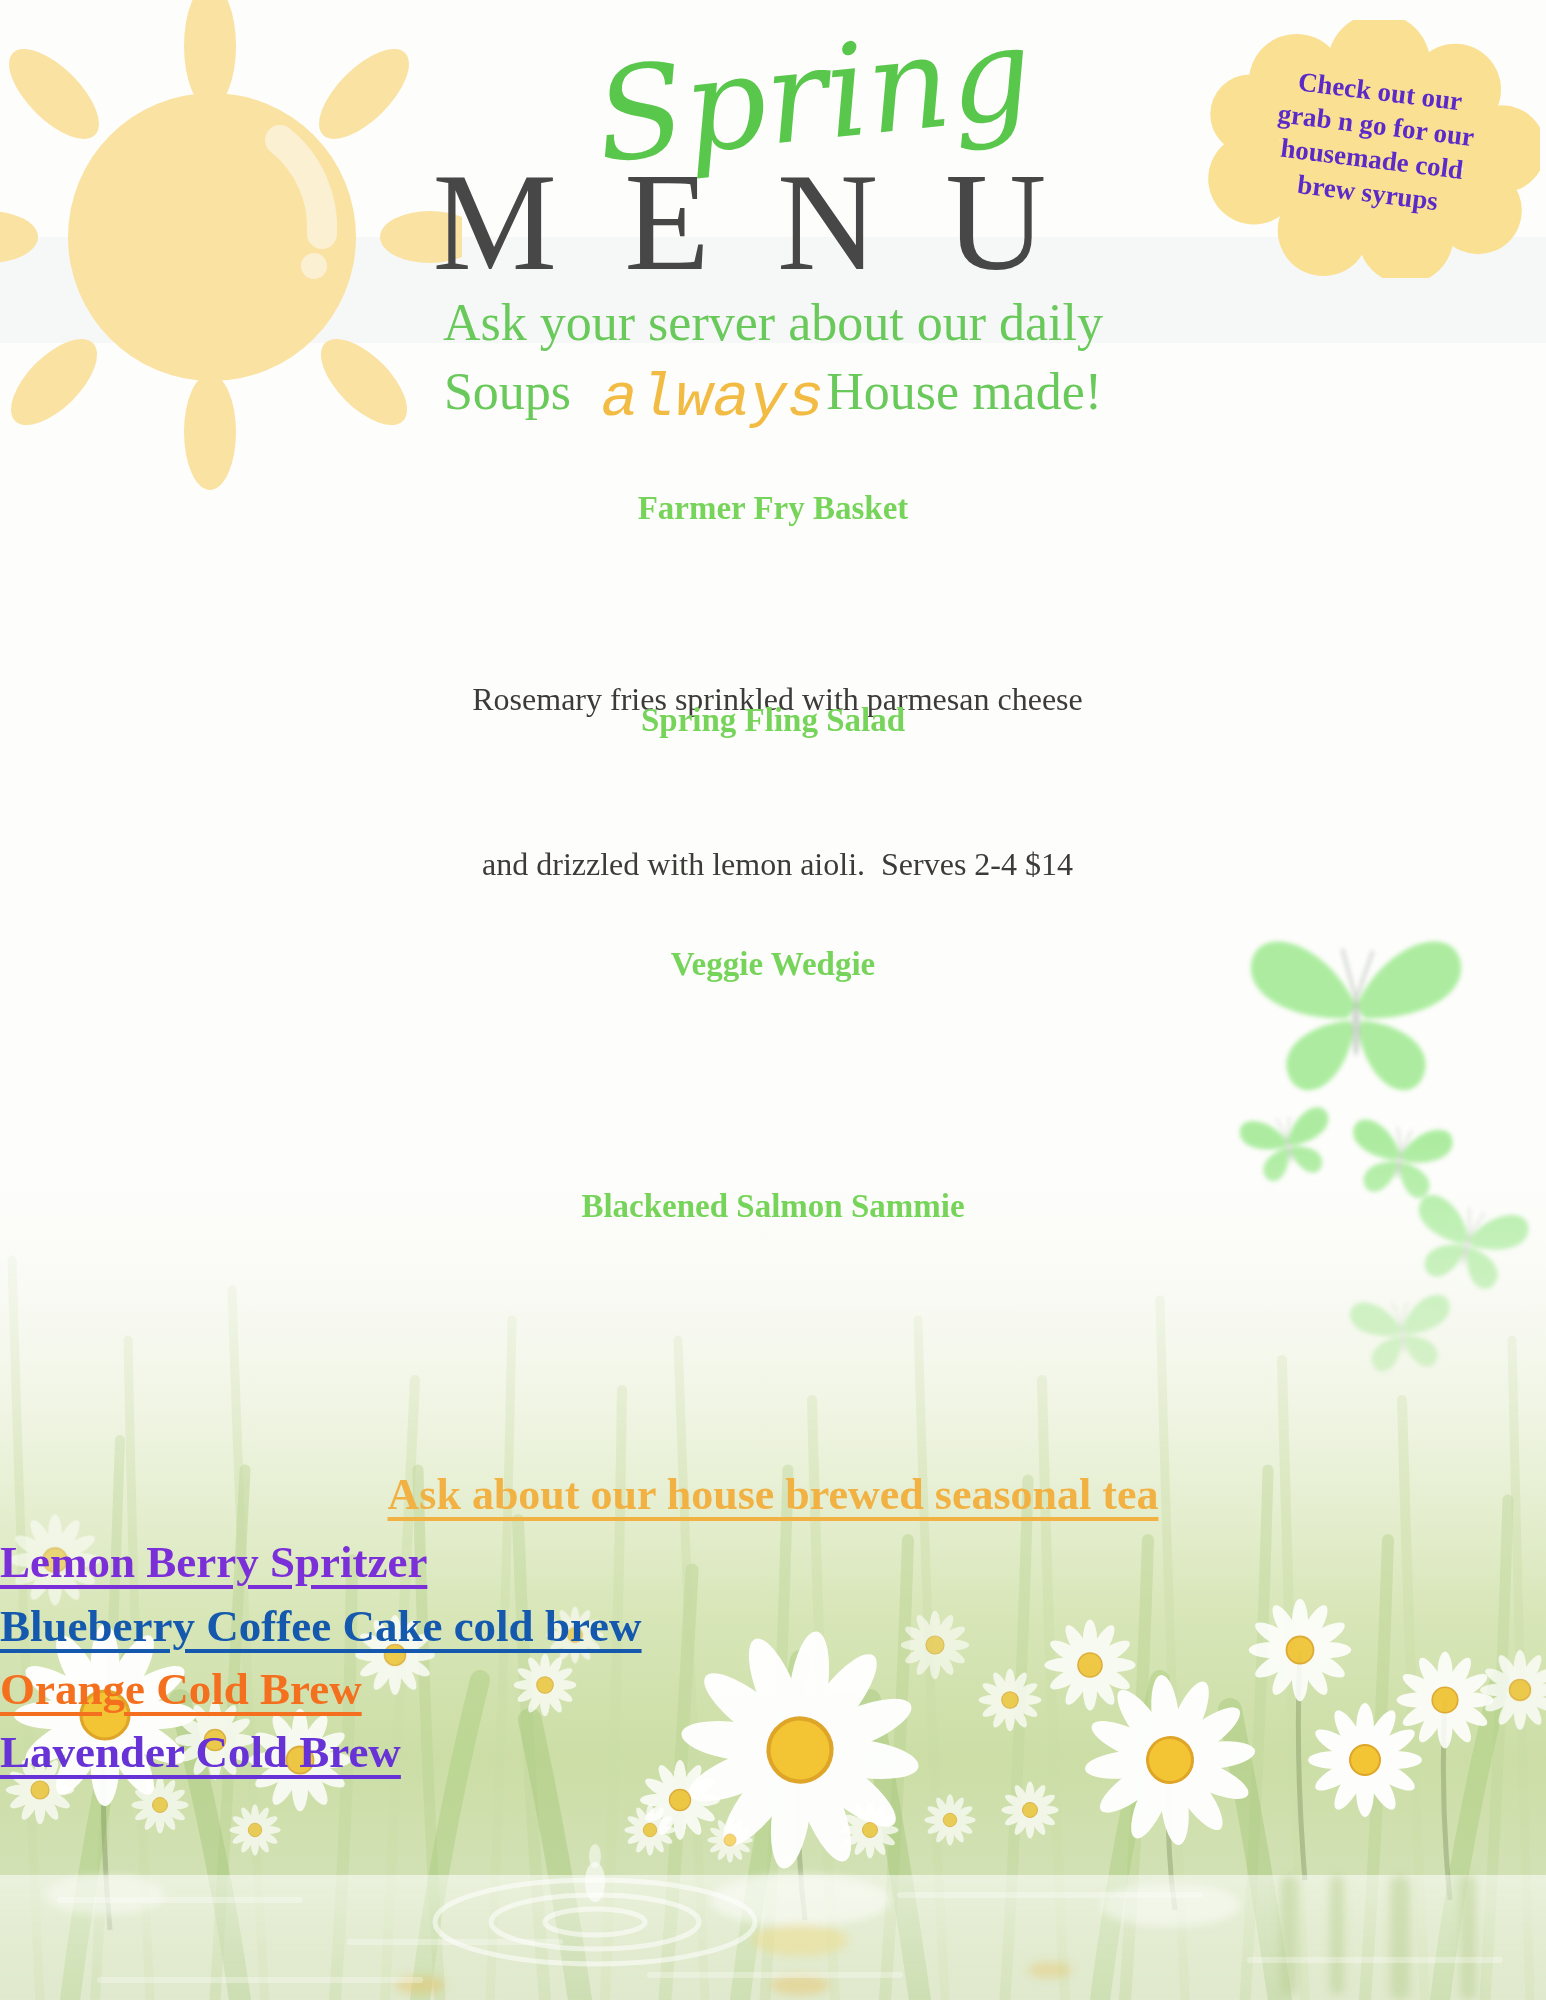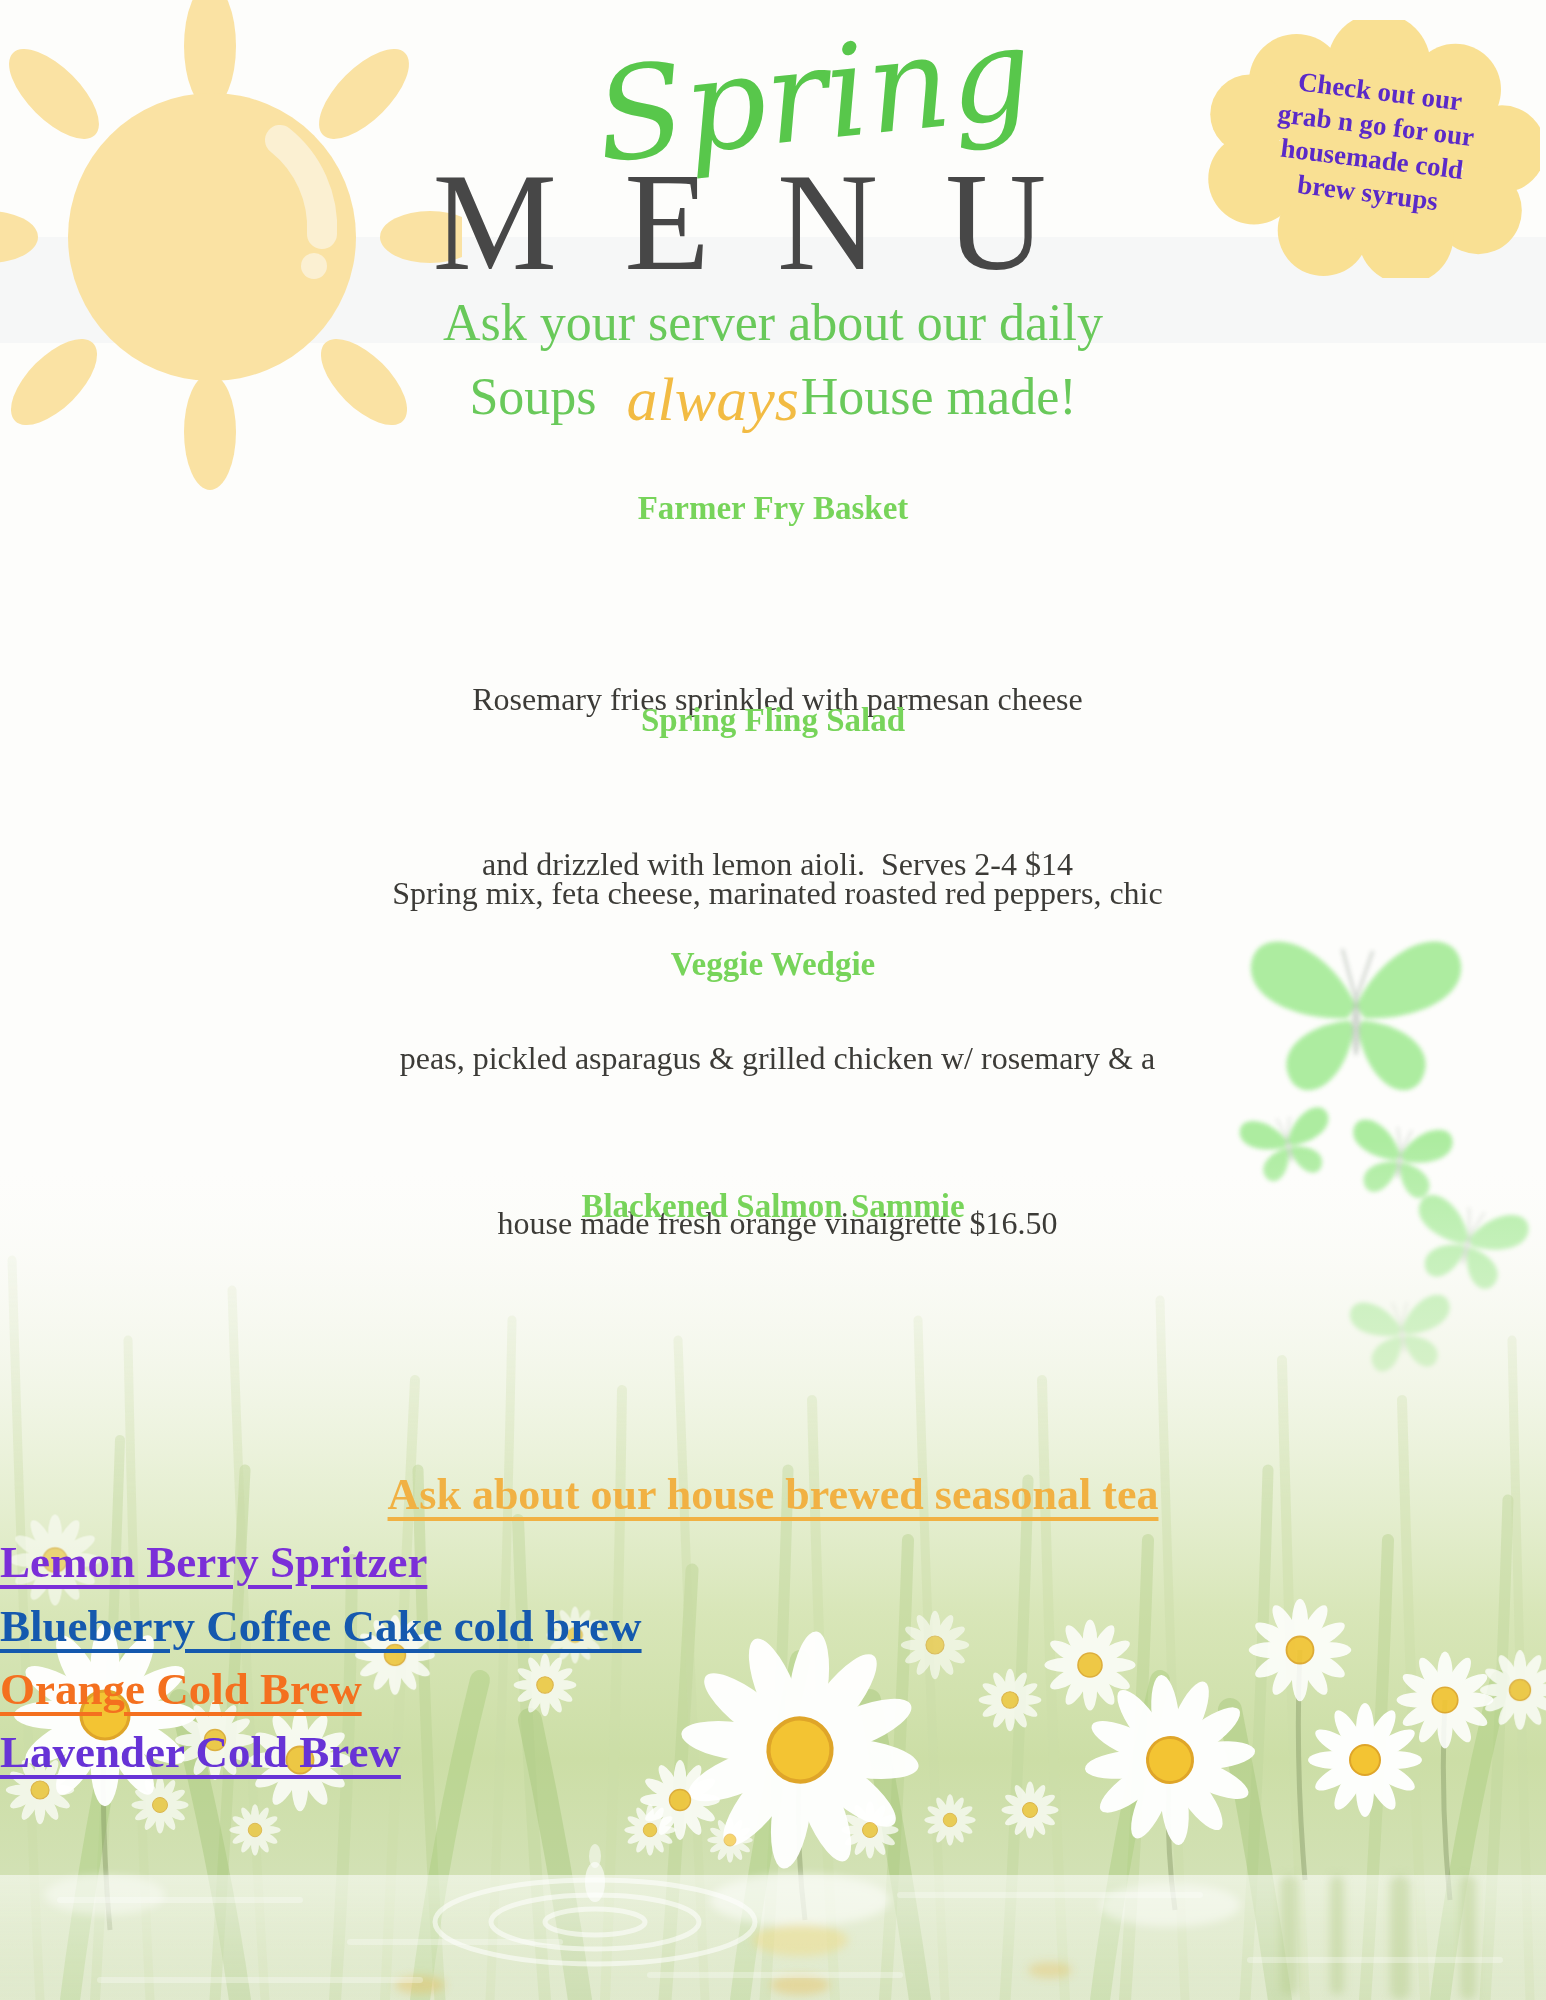--- a/index.html
+++ b/index.html
@@ -13,21 +13,21 @@
               line-height:34px;color:var(--badge_text,#5B2AC8);}
   .title-script{position:absolute;top:18px;left:596px;z-index:3;font-family:"DejaVu Serif",serif;
               font-style:italic;font-size:128px;line-height:1.2;color:var(--script_green,#58C74B);
               transform:rotate(-6deg);}
   .title-main{position:absolute;top:152px;left:0;right:0;z-index:2;text-align:center;
               font-size:140px;line-height:1;letter-spacing:.48em;color:var(--title_dark,#474747);}
   .tagline{position:absolute;top:294px;left:0;right:0;z-index:3;text-align:center;
               font-size:52px;line-height:1.1;color:var(--green_text,#69C95A);}
   .tagline2{position:absolute;top:356px;left:0;right:0;z-index:3;text-align:center;
               font-size:52px;line-height:1.2;color:var(--green_text,#69C95A);}
-  .tagline2 .always{font-family:Liberation Serif, serif;font-style:italic;font-size:62px;
+  .tagline2 .always{font-family:Liberation Mono, monospace;font-style:italic;font-size:62px;
               color:var(--always_yellow,#F2BB43);margin:0 2px 0 30px;position:relative;top:6px;}
   .section-title{position:absolute;left:0;right:0;z-index:3;text-align:center;font-weight:700;
               font-size:33px;line-height:1;color:var(--green,#77D45A);
               text-decoration-thickness:4px;text-underline-offset:10px;}
   .desc{position:absolute;left:0;right:0;z-index:3;text-align:center;font-size:32px;
               line-height:55px;color:var(--body_text,#3C3B37);white-space:pre-wrap;margin-left:9px;}
   .desc.spaced{line-height:50px;letter-spacing:2px;}
   .drinks-header{position:absolute;left:0;right:0;z-index:3;text-align:center;font-weight:700;
               font-size:44px;line-height:1;color:var(--gold,#F1B143);
               text-decoration:underline;text-decoration-thickness:4px;text-underline-offset:8px;}
@@ -107,25 +107,20 @@
     <use href="#bfly" transform="translate(192,420) scale(0.5) rotate(-6)"></use>
   </svg>
 
   <div class="section-title" style="top:492px">Farmer Fry Basket</div>
   <div class="desc" style="top:562px">
     <div>Rosemary fries sprinkled with parmesan cheese</div>
     <div>and drizzled with lemon aioli.  Serves 2-4 $14</div>
   </div>
 
   <div class="section-title" style="top:704px">Spring Fling Salad</div>
-  <div class="desc" style="top:756px">
-    <div>Spring mix, feta cheese, marinated roasted red peppers, chic</div>
-    <div>peas, pickled asparagus &amp; grilled chicken w/ rosemary &amp; a</div>
-    <div>house made fresh orange vinaigrette $16.50</div>
-  </div>
 
   <div class="section-title" style="top:948px">Veggie Wedgie</div>
 
   <div class="section-title" style="top:1190px">Blackened Salmon Sammie</div>
 
   <svg class="meadow" viewBox="0 0 1546 860">
     <defs>
       <linearGradient id="bgGrad" x1="0" y1="0" x2="0" y2="1">
         <stop offset="0" stop-color="#FFFFFF" stop-opacity="0"></stop>
         <stop offset="0.18" stop-color="#F3F6EA" stop-opacity="0.45"></stop>

